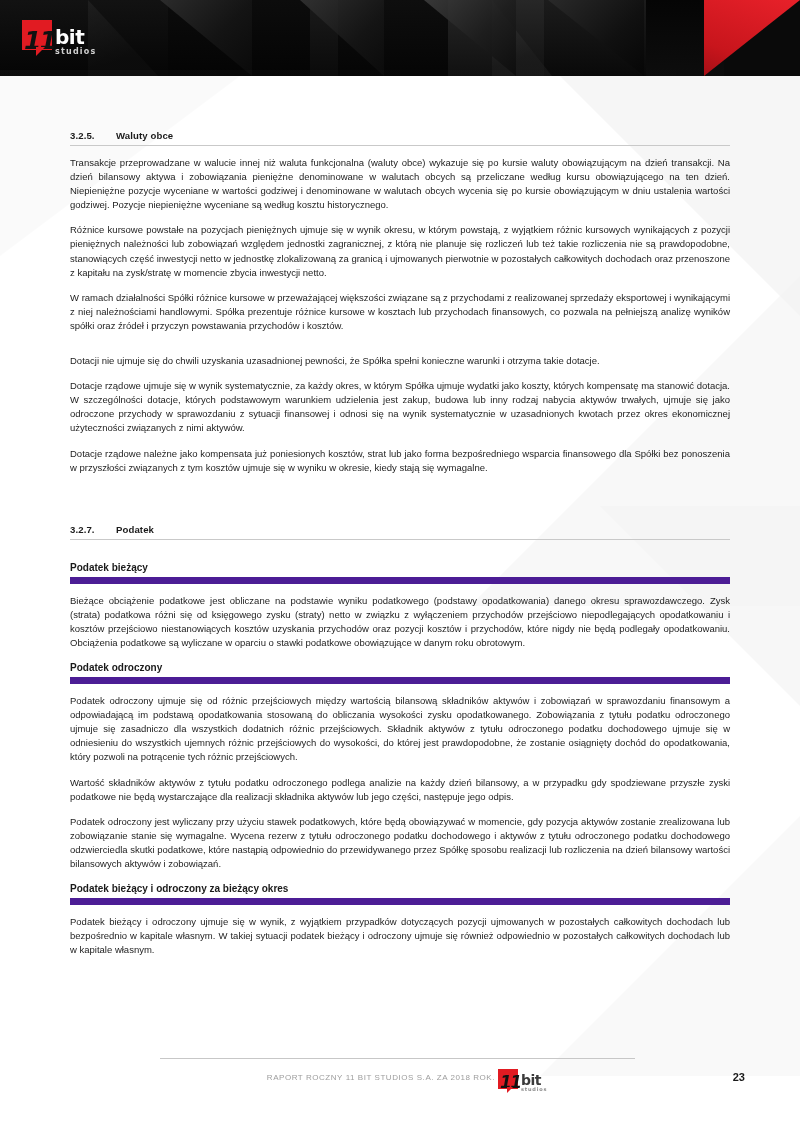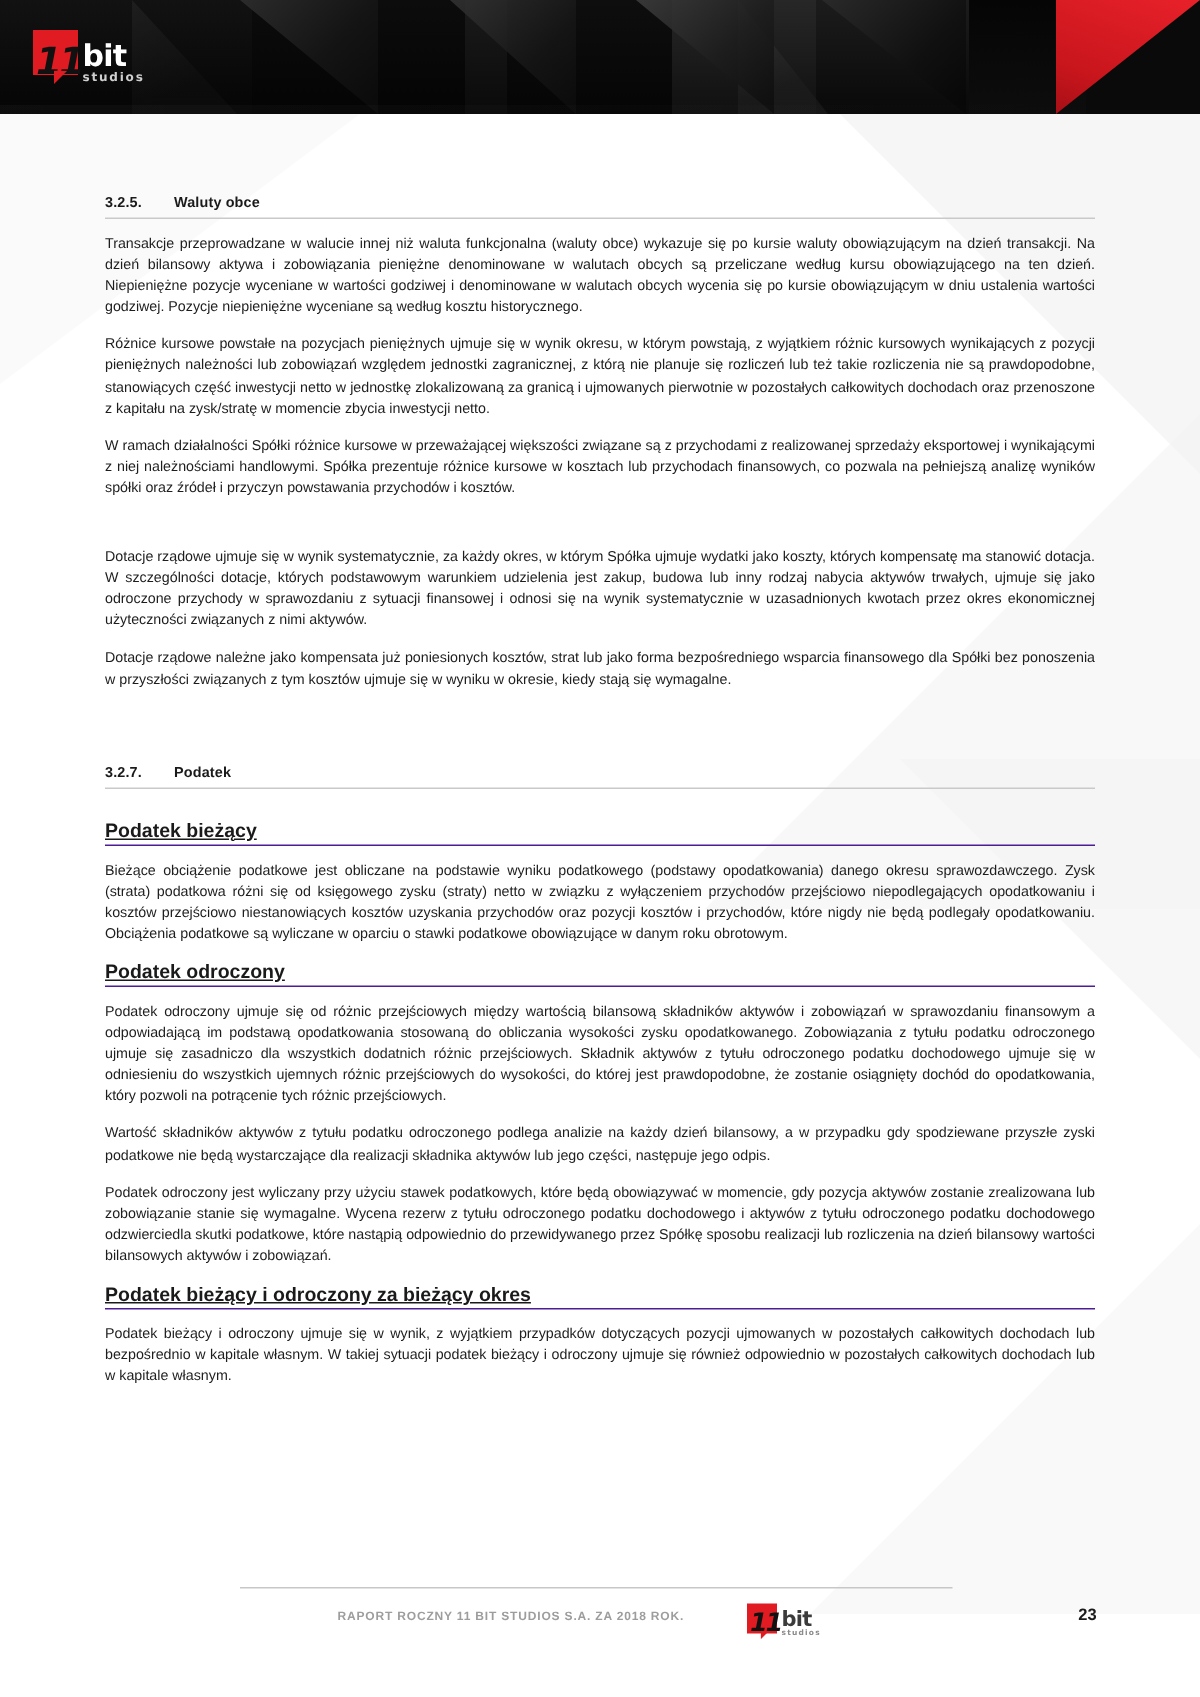--- a/index.html
+++ b/index.html
@@ -129,26 +129,25 @@
     font-weight: bold;
     color: #1a1a1a;
     border-bottom: 1px solid #c9c9c9;
     letter-spacing: .1px;
   }
   h2.sec-heading .num { display: inline-block; width: 46px; margin-top: 37px; }
 
   h3.sub-heading {
     margin: 0;
     padding: 0 0 3px 0;
-    font-size: 13px;
+    font-size: 10px;
     line-height: 13px;
     font-weight: bold;
     color: #1a1a1a;
-    border-bottom: 1px solid #4c1d95;
-    text-decoration: underline;
+    border-bottom: 7px solid #4c1d95;
   }
 
   p.body-text {
     margin: 0;
     font-size: 9.5px;
     line-height: 14.1px;
     text-align: justify;
     color: #1d1d1d;
     hyphens: none;
   }
@@ -161,32 +160,32 @@
   .footer-rule {
     position: absolute;
     left: 160px; top: 1058px;
     width: 475px; height: 1px;
     background: #c7c7c7;
   }
   .footer-text {
     position: absolute;
     left: 225px; top: 1072px;
     width: 270px;
+    text-align: right;
     font-size: 8px;
     line-height: 12px;
     letter-spacing: .55px;
     color: #9d9d9d;
     font-family: "Liberation Sans", sans-serif;
-    font-weight: bold;
   }
   .page-number {
     position: absolute;
     left: 705px; top: 1070px;
     width: 40px;
-    text-align: center;
+    text-align: right;
     font-size: 11px;
     line-height: 14px;
     font-weight: bold;
     color: #1a1a1a;
   }
 </style>
 </head>
 <body>
 
 <div class="banner">
@@ -233,20 +232,21 @@
     </h2>
     <div class="sp-after-heading"></div>
     <p class="body-text">Transakcje przeprowadzane w walucie innej niż waluta funkcjonalna (waluty obce) wykazuje się po kursie waluty obowiązującym na dzień transakcji. Na dzień bilansowy aktywa i zobowiązania pieniężne denominowane w walutach obcych są przeliczane według kursu obowiązującego na ten dzień. Niepieniężne pozycje wyceniane w wartości godziwej i denominowane w walutach obcych wycenia się po kursie obowiązującym w dniu ustalenia wartości godziwej. Pozycje niepieniężne wyceniane są według kosztu historycznego.</p>
     <div class="sp-para"></div>
     <p class="body-text">Różnice kursowe powstałe na pozycjach pieniężnych ujmuje się w wynik okresu, w którym powstają, z wyjątkiem różnic kursowych wynikających z pozycji pieniężnych należności lub zobowiązań względem jednostki zagranicznej, z którą nie planuje się rozliczeń lub też takie rozliczenia nie są prawdopodobne, stanowiących część inwestycji netto w jednostkę zlokalizowaną za granicą i ujmowanych pierwotnie w pozostałych całkowitych dochodach oraz przenoszone z kapitału na zysk/stratę w momencie zbycia inwestycji netto.</p>
     <div class="sp-para"></div>
     <p class="body-text">W ramach działalności Spółki różnice kursowe w przeważającej większości związane są z przychodami z realizowanej sprzedaży eksportowej i wynikającymi z niej należnościami handlowymi. Spółka prezentuje różnice kursowe w kosztach lub przychodach finansowych, co pozwala na pełniejszą analizę wyników spółki oraz źródeł i przyczyn powstawania przychodów i kosztów.</p>
     <div class="sp-before-heading"></div>
 
     <div class="sp-after-heading"></div>
+    <p class="body-text">Dotacji nie ujmuje się do chwili uzyskania uzasadnionej pewności, że Spółka spełni konieczne warunki i otrzyma takie dotacje.</p>
     <div class="sp-para"></div>
     <p class="body-text">Dotacje rządowe ujmuje się w wynik systematycznie, za każdy okres, w którym Spółka ujmuje wydatki jako koszty, których kompensatę ma stanowić dotacja. W szczególności dotacje, których podstawowym warunkiem udzielenia jest zakup, budowa lub inny rodzaj nabycia aktywów trwałych, ujmuje się jako odroczone przychody w sprawozdaniu z sytuacji finansowej i odnosi się na wynik systematycznie w uzasadnionych kwotach przez okres ekonomicznej użyteczności związanych z nimi aktywów.</p>
     <div class="sp-para"></div>
     <p class="body-text">Dotacje rządowe należne jako kompensata już poniesionych kosztów, strat lub jako forma bezpośredniego wsparcia finansowego dla Spółki bez ponoszenia w przyszłości związanych z tym kosztów ujmuje się w wyniku w okresie, kiedy stają się wymagalne.</p>
     <div class="sp-before-heading"></div>
 
     <h2 class="sec-heading">
       <span class="num">3.2.7.</span><span>Podatek</span>
     </h2>
     <div class="sp-after-heading"></div>

